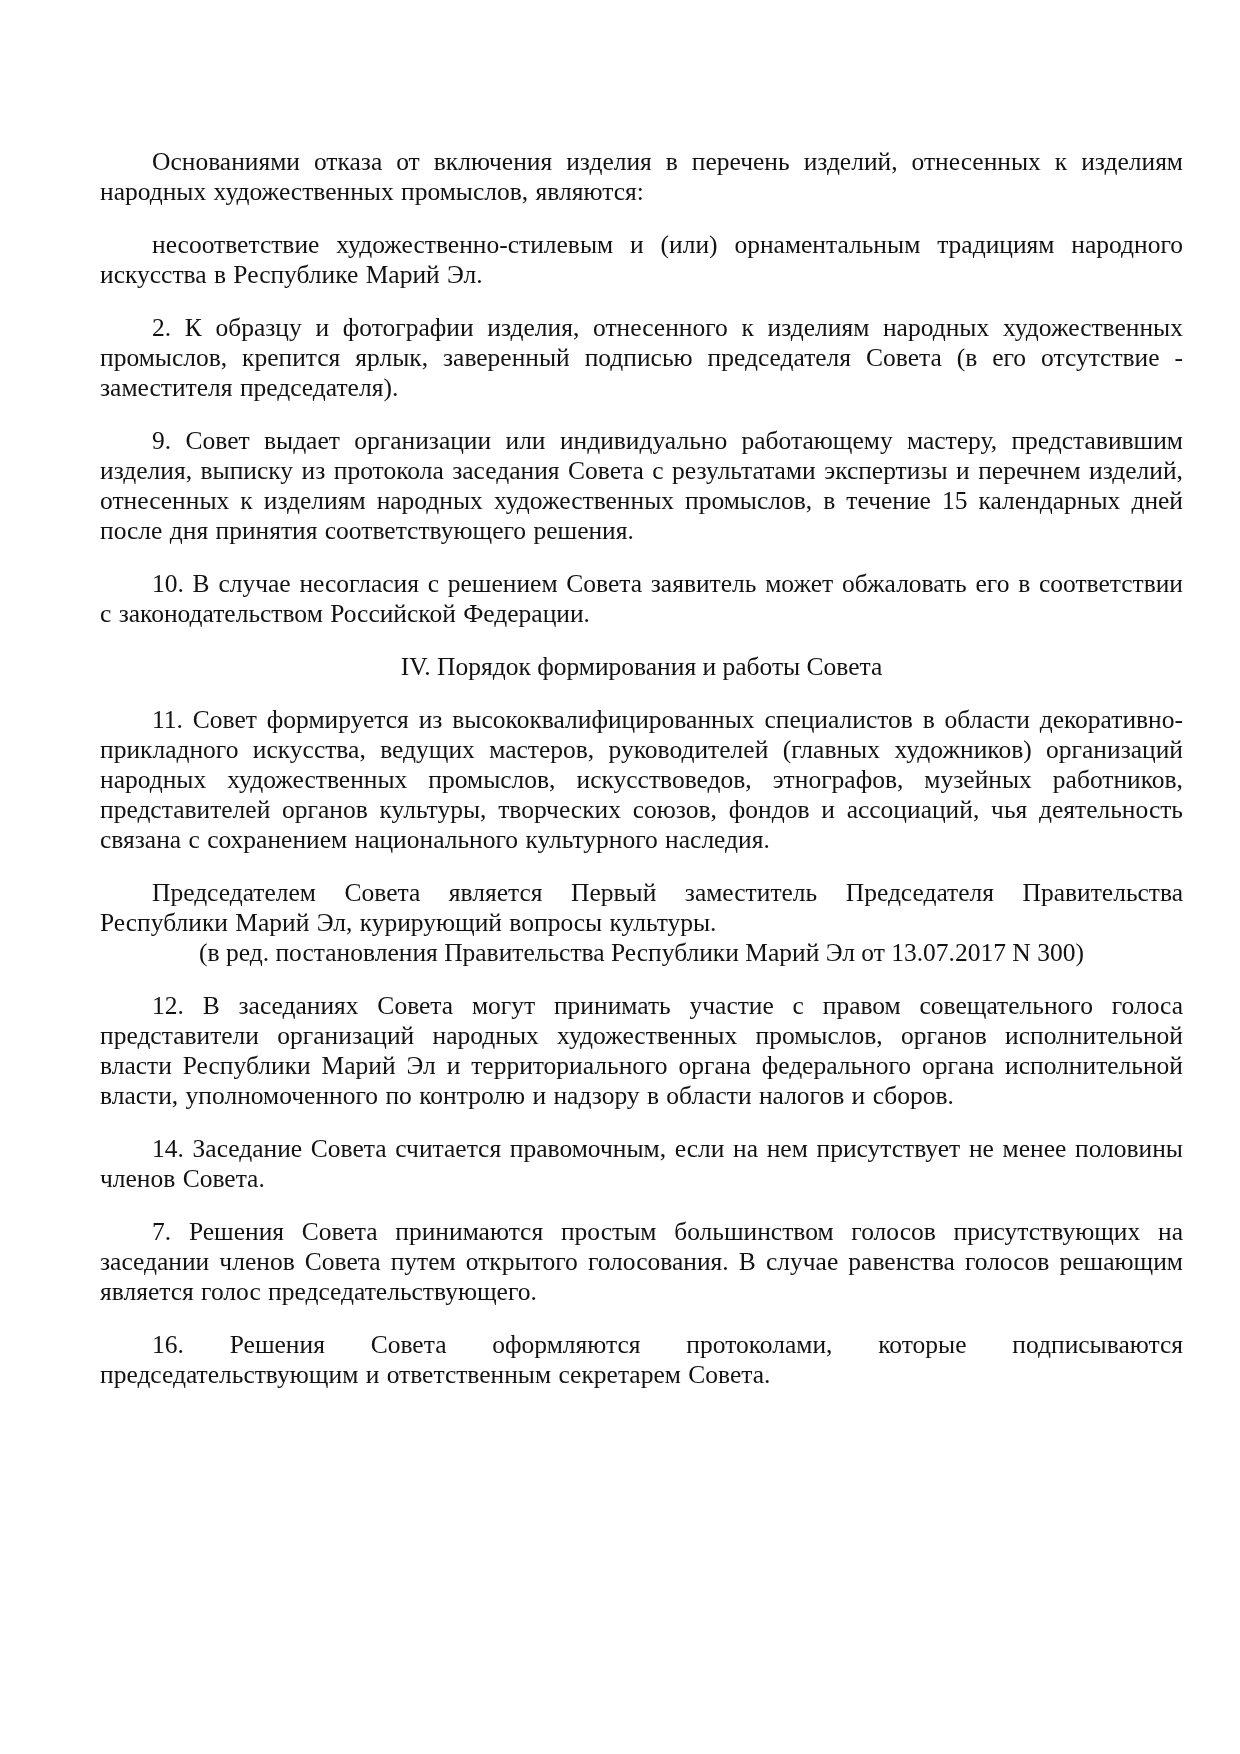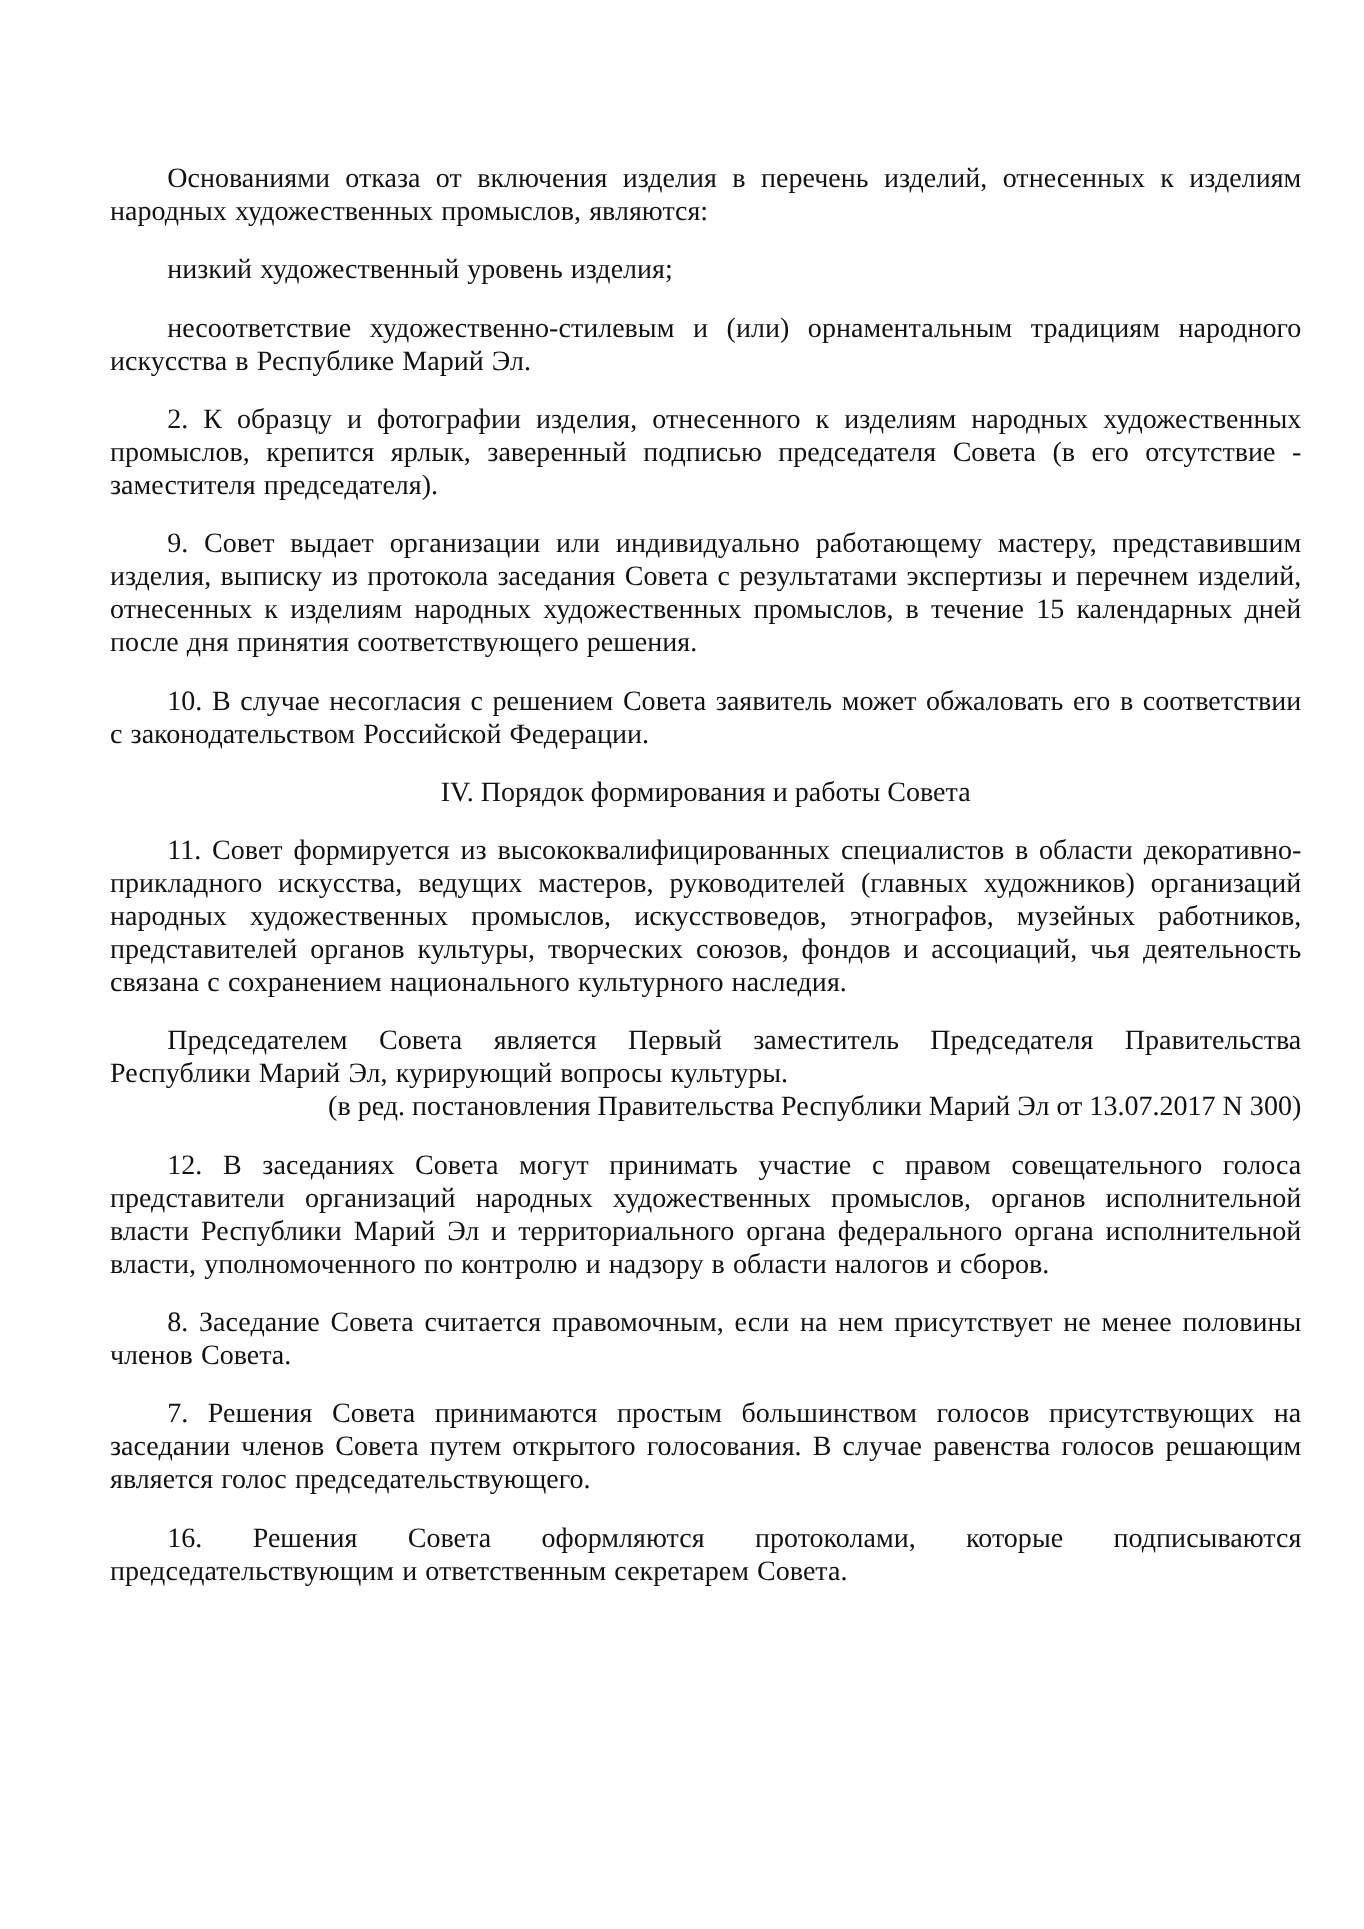--- a/index.html
+++ b/index.html
@@ -33,35 +33,34 @@
   .para.tight {
     margin-bottom: 0;
   }
   .heading {
     margin: 0 0 23px 0;
     text-align: center;
     text-indent: 0;
   }
   .amendment {
     margin: 0 0 23px 0;
-    text-align: right;
+    text-align: center;
     text-indent: 0;
   }
 </style>
 </head>
 <body>
 
 <div class="page">
   <p class="para">Основаниями отказа от включения изделия в перечень изделий, отнесенных к изделиям народных художественных промыслов, являются:</p>
-  <p class="para">низкий художественный уровень изделия;</p>
   <p class="para">несоответствие художественно-стилевым и (или) орнаментальным традициям народного искусства в Республике Марий Эл.</p>
   <p class="para">2. К образцу и фотографии изделия, отнесенного к изделиям народных художественных промыслов, крепится ярлык, заверенный подписью председателя Совета (в его отсутствие - заместителя председателя).</p>
   <p class="para">9. Совет выдает организации или индивидуально работающему мастеру, представившим изделия, выписку из протокола заседания Совета с результатами экспертизы и перечнем изделий, отнесенных к изделиям народных художественных промыслов, в течение 15 календарных дней после дня принятия соответствующего решения.</p>
   <p class="para">10. В случае несогласия с решением Совета заявитель может обжаловать его в соответствии с законодательством Российской Федерации.</p>
   <p class="heading">IV. Порядок формирования и работы Совета</p>
   <p class="para">11. Совет формируется из высококвалифицированных специалистов в области декоративно-прикладного искусства, ведущих мастеров, руководителей (главных художников) организаций народных художественных промыслов, искусствоведов, этнографов, музейных работников, представителей органов культуры, творческих союзов, фондов и ассоциаций, чья деятельность связана с сохранением национального культурного наследия.</p>
   <p class="para tight">Председателем Совета является Первый заместитель Председателя Правительства Республики Марий Эл, курирующий вопросы культуры.</p>
   <p class="amendment">(в ред. постановления Правительства Республики Марий Эл от 13.07.2017 N 300)</p>
   <p class="para">12. В заседаниях Совета могут принимать участие с правом совещательного голоса представители организаций народных художественных промыслов, органов исполнительной власти Республики Марий Эл и территориального органа федерального органа исполнительной власти, уполномоченного по контролю и надзору в области налогов и сборов.</p>
-  <p class="para">8. Заседание Совета считается правомочным, если на нем присутствует не менее половины членов Совета.</p>
+  <p class="para">14. Заседание Совета считается правомочным, если на нем присутствует не менее половины членов Совета.</p>
   <p class="para">7. Решения Совета принимаются простым большинством голосов присутствующих на заседании членов Совета путем открытого голосования. В случае равенства голосов решающим является голос председательствующего.</p>
   <p class="para">16. Решения Совета оформляются протоколами, которые подписываются председательствующим и ответственным секретарем Совета.</p>
 </div>
 
 </body></html>

